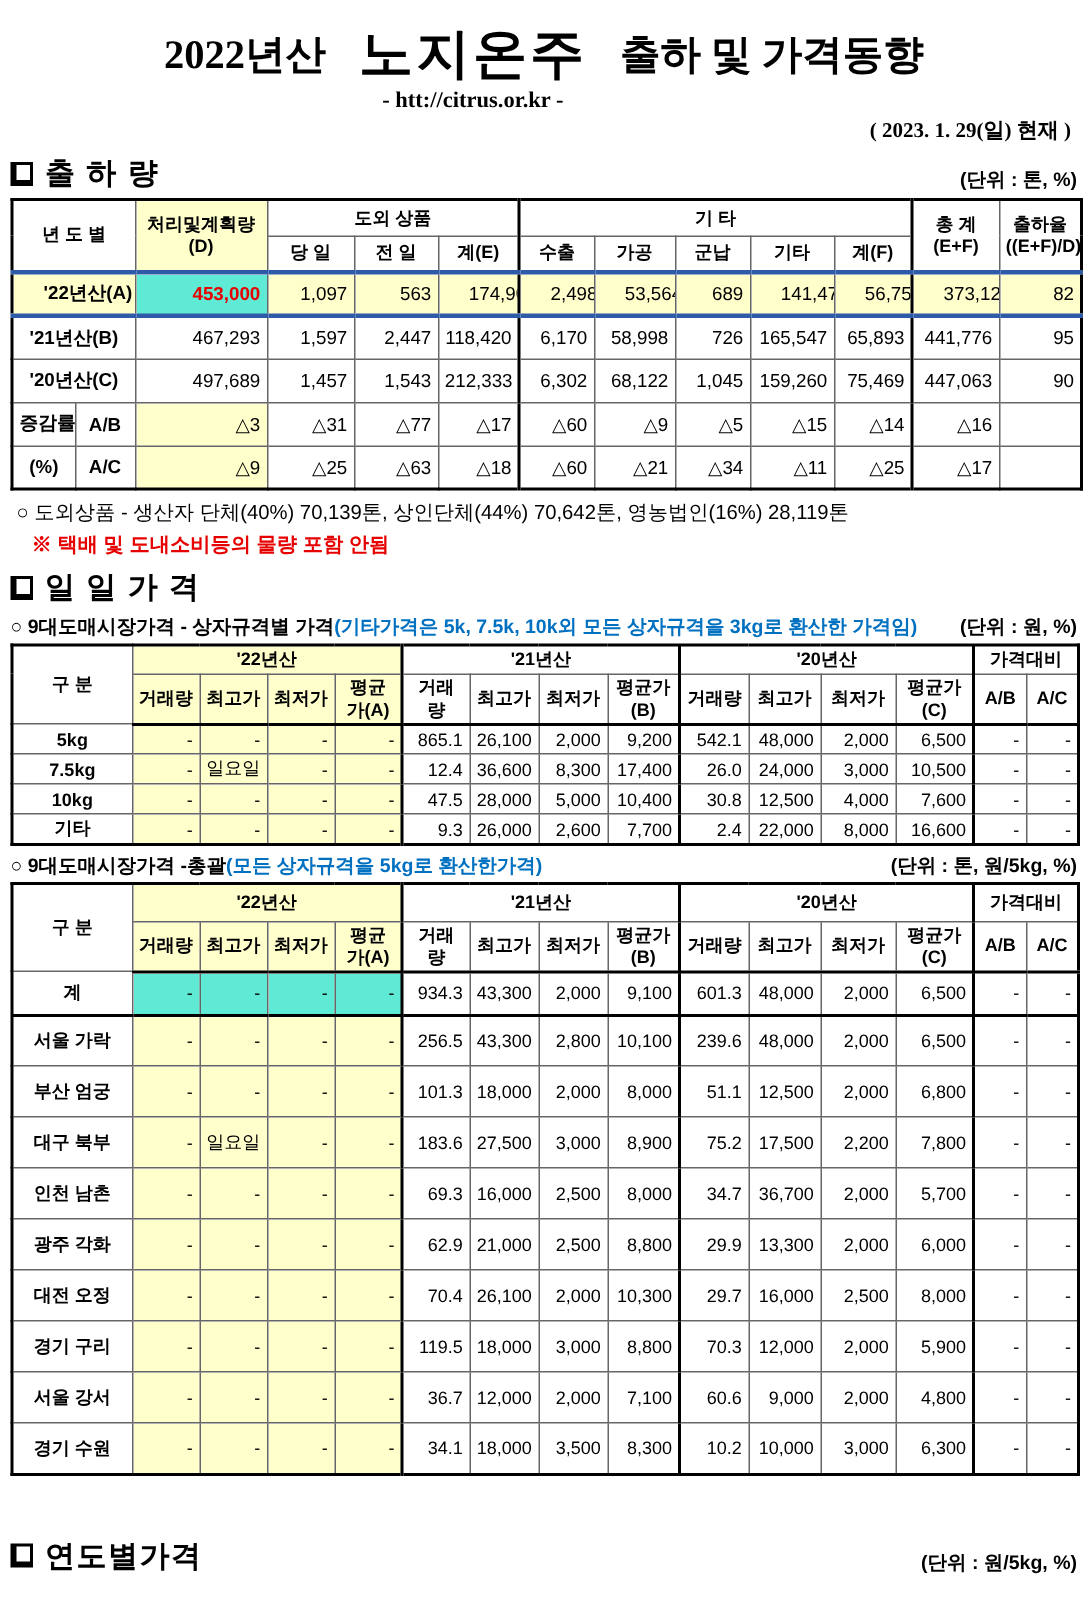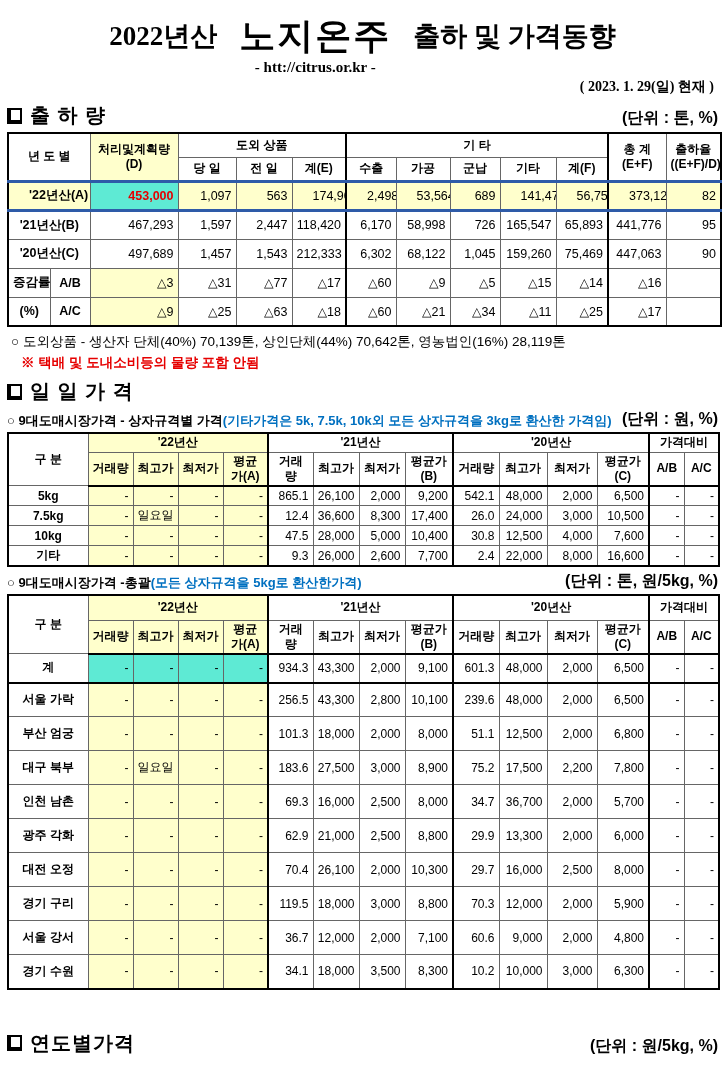--- a/index.html
+++ b/index.html
@@ -11,21 +11,21 @@
   .t1 { font-size: 27px; font-weight: bold; padding-top: 6px; }
   .t2wrap { display: inline-flex; flex-direction: column; align-items: center; }
   .t2 { font-size: 36px; font-weight: 900; letter-spacing: 2px; }
   .url { font-size: 15px; font-weight: bold; margin-top: -2px; }
   .dateline { text-align: right; font-size: 14px; font-weight: bold; font-family: "Liberation Serif", serif; margin: 2px 4px 0 0; }
 
   
   .secrow { display: flex; justify-content: space-between; align-items: flex-end; margin: 6px 0 3px 0; }
   .sec { display: flex; align-items: center; font-size: 20px; font-weight: 900; letter-spacing: 1px; }
   .sq { width: 15px; height: 16px; border: 2px solid #000; border-left-width: 4px; border-bottom-width: 4px; display: inline-block; margin-right: 8px; }
-  .unit { font-size: 16px; font-weight: bold; text-align: center; }
+  .unit { font-size: 13px; font-weight: bold; text-align: center; }
   .subrow { display: flex; justify-content: space-between; align-items: flex-end; margin: 4px 0 2px 0; }
   .subttl { font-size: 13px; font-weight: bold; }
   .bluenote { color: #0070C0; }
 
   
   table { border-collapse: collapse; table-layout: fixed; width: 711px; border: 2px solid #000; }
   th, td { border: 1px solid #666; font-size: 12px; padding: 1px 4px; overflow: hidden; white-space: nowrap; }
   th { font-weight: bold; text-align: center; white-space: pre-line; line-height: 1.25; }
   td { text-align: right; }
   td.lbl { text-align: center; font-weight: bold; }

